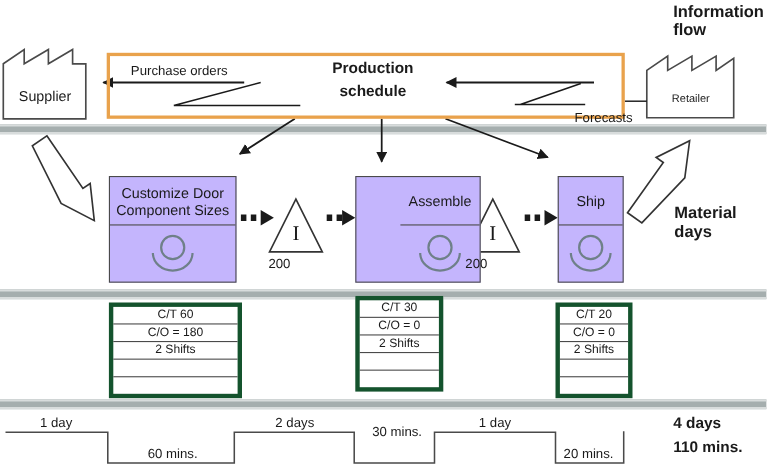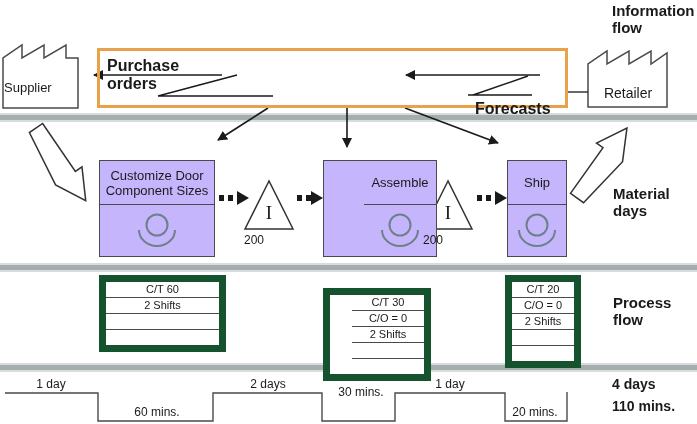--- a/index.html
+++ b/index.html
@@ -3,30 +3,30 @@
 <meta charset="utf-8">
 <style>
   html,body{margin:0;padding:0;background:#fff;}
   .canvas{position:relative;width:697px;height:424px;background:#fff;overflow:hidden;
           font-family:"Liberation Sans",sans-serif;color:#1a1a1a;}
   svg.layer{position:absolute;left:0;top:0;}
   .bar{position:absolute;left:0;width:697px;height:5px;background:#A5AEAE;
        border-top:2px solid #D8DCDC;border-bottom:2px solid #D8DCDC;}
   .seclabel{position:absolute;font-weight:bold;font-size:15px;line-height:17px;}
   .lbl{position:absolute;}
-  .bold12{font-weight:bold;font-size:16px;text-align:left;}
+  .bold12{font-weight:normal;font-size:12px;text-align:right;}
   .sched-border{position:absolute;left:97px;top:48px;width:465px;height:54px;
                 border:3px solid #E9A24C;background:transparent;}
   .sched-text{position:absolute;left:283px;top:51px;width:112px;text-align:center;
               font-weight:bold;font-size:14px;line-height:21px;}
   .pbox{position:absolute;background:#c4b5fd;border:1px solid #4a4a4a;}
   .plabel{border-bottom:1px solid #4a4a4a;height:43px;display:flex;align-items:center;
           justify-content:center;text-align:center;font-size:13px;line-height:15px;}
   .pops{display:flex;justify-content:center;padding-top:8px;}
-  .dbox{position:absolute;background:#fff;border:7px solid #14532d;}
+  .dbox{position:absolute;background:#fff;border:4px solid #14532d;}
   .drow{height:15px;font-size:11px;line-height:15px;text-align:center;border-top:1px solid #4a4a4a;}
   .drow:first-child{border-top:none;}
   .inv-symbol{position:absolute;width:30px;text-align:center;
               font-family:"Liberation Serif",serif;font-size:19px;}
   .inv-qty{position:absolute;width:50px;text-align:left;font-size:12px;}
   .tlabel{position:absolute;font-size:12px;text-align:center;}
   .total{position:absolute;font-size:14px;line-height:16px;font-weight:bold;}
 </style>
 </head>
 <body>
@@ -82,30 +82,30 @@
       <polygon points="237,191 249,198 237,205"></polygon>
       <polygon points="311,191 323,198 311,205"></polygon>
       <polygon points="411,191 423,198 411,205"></polygon>
       <polygon points="495,191 507,198 495,205"></polygon>
     </g>
 
     <polyline points="5,393 98,393 98,421 213,421 213,393 322,393 322,421 395,421 395,393 505,393 505,421 567,421 567,392" fill="none" stroke="#4a4a4a" stroke-width="1.4"></polyline>
   </svg>
 
   <div class="sched-border"></div>
+  <div class="sched-text">Production schedule</div>
 
   <div class="lbl bold12" style="left:107px;top:57px;width:100px;">Purchase orders</div>
   <div class="lbl bold12" style="left:475px;top:57px;width:100px;margin-top:43px;">Forecasts</div>
 
-  <div class="lbl" style="left:4px;top:80px;width:74px;font-size:13px;">Supplier</div>
-  <div class="lbl" style="left:590px;top:85px;width:76px;text-align:center;font-size:14px;">Retailer</div>
+  <div class="lbl" style="left:4px;top:80px;width:74px;text-align:center;font-size:13px;">Supplier</div>
+  <div class="lbl" style="left:590px;top:85px;width:76px;text-align:center;font-size:10px;">Retailer</div>
 
   <div class="seclabel" style="left:612px;top:2px;width:88px;">Information flow</div>
   <div class="seclabel" style="left:613px;top:185px;width:70px;">Material days</div>
-  <div class="seclabel" style="left:613px;top:294px;width:70px;">Process flow</div>
 
   <div class="pbox" style="left:99px;top:160px;width:114px;height:95px;">
     <div class="plabel">Customize Door Component Sizes</div>
     <div class="pops">
       <svg width="44" height="40" viewBox="0 0 44 40">
         <circle cx="22" cy="12" r="10.5" fill="none" stroke="#6F8089" stroke-width="2"></circle>
         <path d="M4,17 A18,16 0 0 0 40,17" fill="none" stroke="#6F8089" stroke-width="2"></path>
       </svg>
     </div>
   </div>
@@ -128,25 +128,26 @@
     </div>
   </div>
 
   <div class="inv-symbol" style="left:254px;top:202px;">I</div>
   <div class="inv-qty" style="left:244px;top:233px;">200</div>
   <div class="inv-symbol" style="left:433px;top:202px;">I</div>
   <div class="inv-qty" style="left:423px;top:233px;">200</div>
 
   <div class="dbox" style="left:99px;top:275px;width:113px;">
     <div class="drow">C/T 60</div>
+    <div class="drow">C/O = 180</div>
     <div class="drow">2 Shifts</div>
     <div class="drow"></div>
     <div class="drow"></div>
   </div>
-  <div class="dbox" style="left:323px;top:288px;width:72px;padding-left:22px;">
+  <div class="dbox" style="left:323px;top:269px;width:72px;">
     <div class="drow">C/T 30</div>
     <div class="drow">C/O = 0</div>
     <div class="drow">2 Shifts</div>
     <div class="drow"></div>
     <div class="drow"></div>
   </div>
   <div class="dbox" style="left:505px;top:275px;width:62px;">
     <div class="drow">C/T 20</div>
     <div class="drow">C/O = 0</div>
     <div class="drow">2 Shifts</div>

